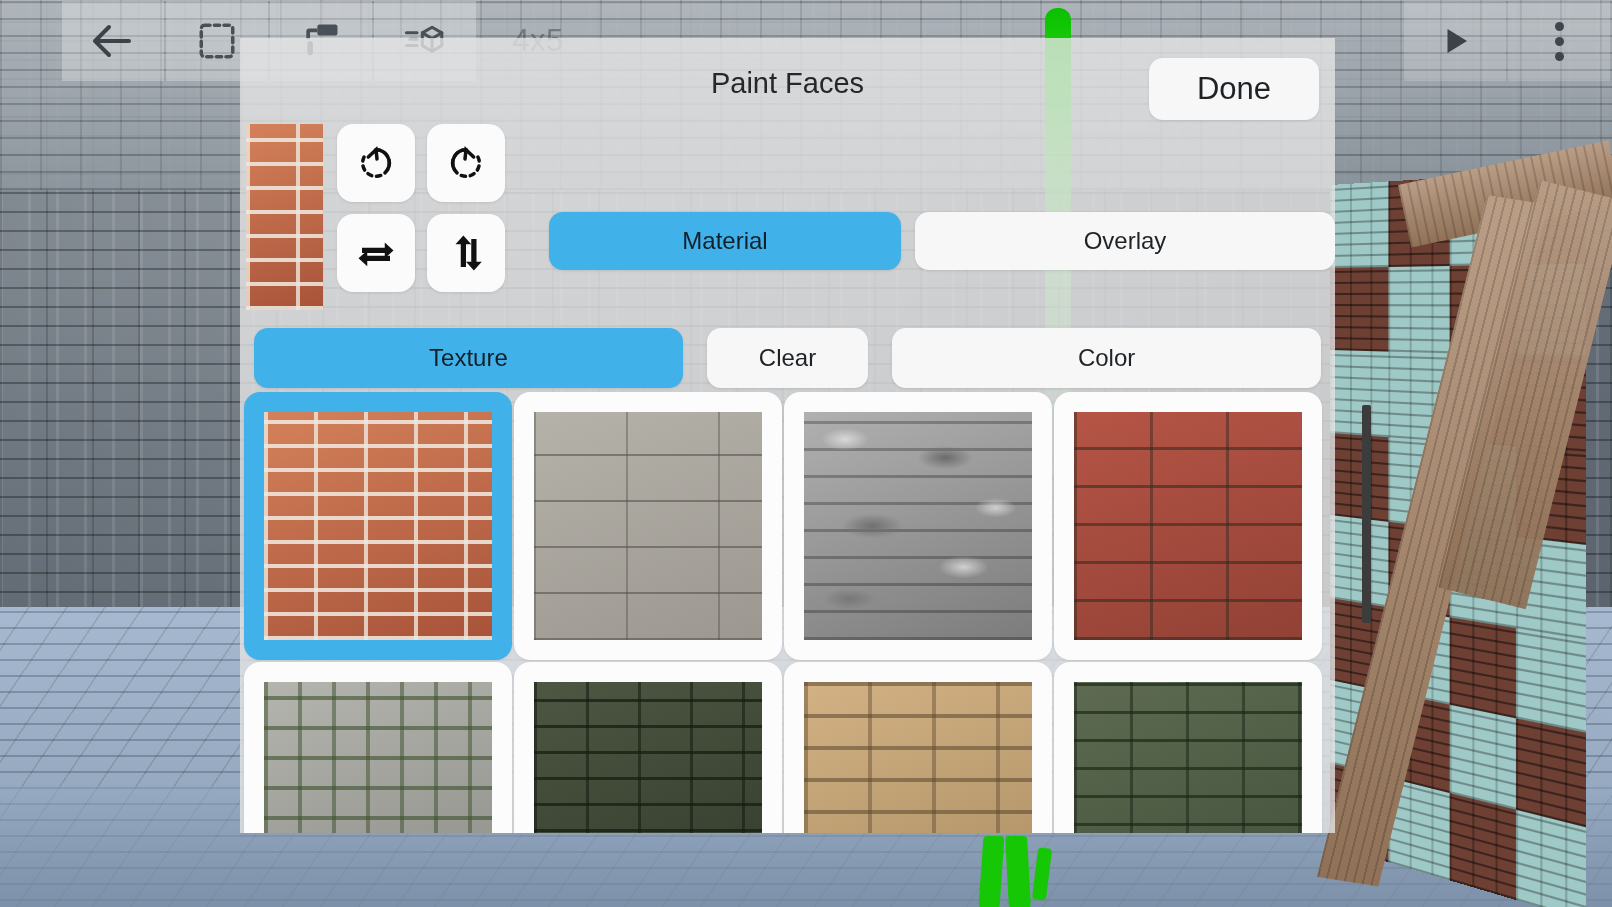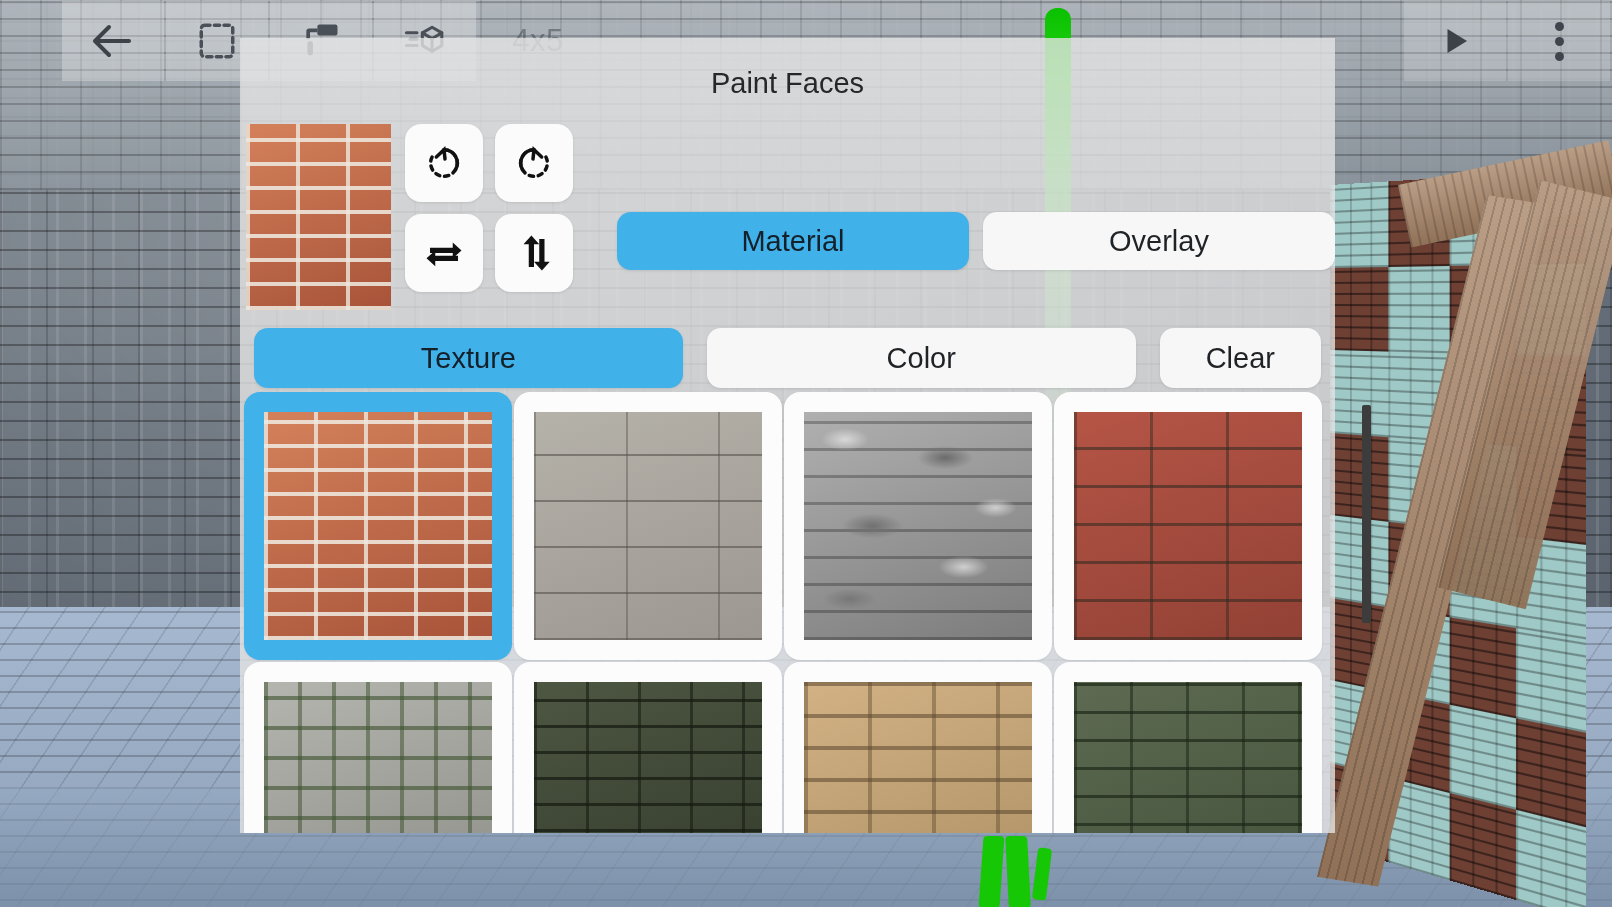--- a/index.html
+++ b/index.html
@@ -175,27 +175,27 @@
     width: 78px; height: 78px; background: #fbfbfb; border-radius: 16px;
     display:flex; align-items:center; justify-content:center;
     box-shadow: 0 1px 3px rgba(0,0,0,.10);
   }
   .seg-matov {
     display: flex; gap: 14px; margin-left: 44px; margin-top: 88px;
   }
   .seg {
     height: 58px; border-radius: 14px;
     display:flex; align-items:center; justify-content:center;
-    font-size: 29px; color: #1f2326;
+    font-size: 24px; color: #1f2326;
     background: #f7f7f7;
     box-shadow: 0 1px 3px rgba(0,0,0,.10);
   }
   .seg.active { background: #41b1ea; color: #14202a; }
   .seg-material { width: 352px; }
-  .seg-overlay  { width: 352px; }
+  .seg-overlay  { width: 420px; }
 
   
   .row-tcc {
     display:flex; gap: 24px; padding: 0 14px; margin-top: 18px;
   }
   .row-tcc .seg { height: 60px; }
   .seg-texture { width: 444px; }
   .seg-color   { width: 444px; }
   .seg-clear   { width: 167px; }
 
@@ -415,20 +415,21 @@
             <span></span>
           </span>
       </div>
     </div>
   </div>
 
   <div class="panel">
 
     <div class="panel-head">
       <div class="panel-title">Paint Faces</div>
+      <div class="done-btn">Done</div>
     </div>
 
     <div class="row-xform">
       <div class="preview t-brick-orange"></div>
 
       <div class="xform-grid">
         <div class="xbtn">
           <span>
             <svg width="40" height="40" viewBox="0 0 24 24" fill="none" stroke="#111" stroke-width="2.1" stroke-linecap="round">
               <path d="M12 4a8 8 0 1 1-7.1 4.3" stroke-dasharray="2.6 2.9"></path>
@@ -465,22 +466,22 @@
       </div>
 
       <div class="seg-matov">
         <div class="seg seg-material active">Material</div>
         <div class="seg seg-overlay">Overlay</div>
       </div>
     </div>
 
     <div class="row-tcc">
       <div class="seg seg-texture active">Texture</div>
+      <div class="seg seg-clear">Clear</div>
       <div class="seg seg-color">Color</div>
-      <div class="seg seg-clear">Clear</div>
     </div>
 
 
     <div class="tex-grid">
       <div class="tex-card selected">
         <div class="tex-img t-brick-orange"></div>
       </div>
       <div class="tex-card">
         <div class="tex-img t-block-gray"></div>
       </div>

